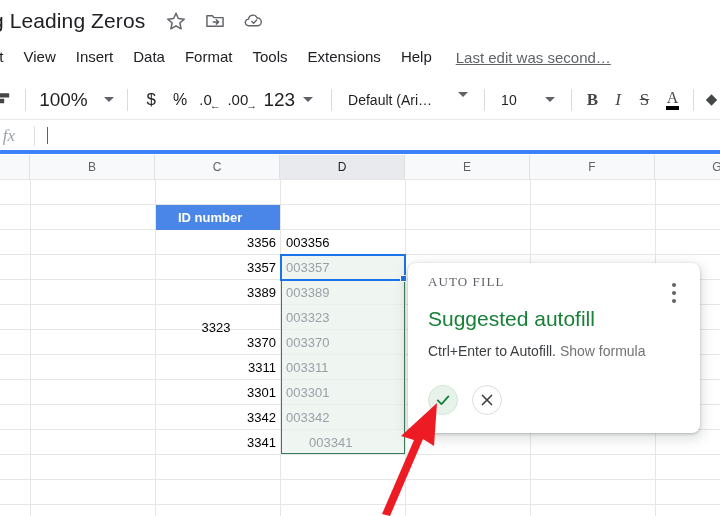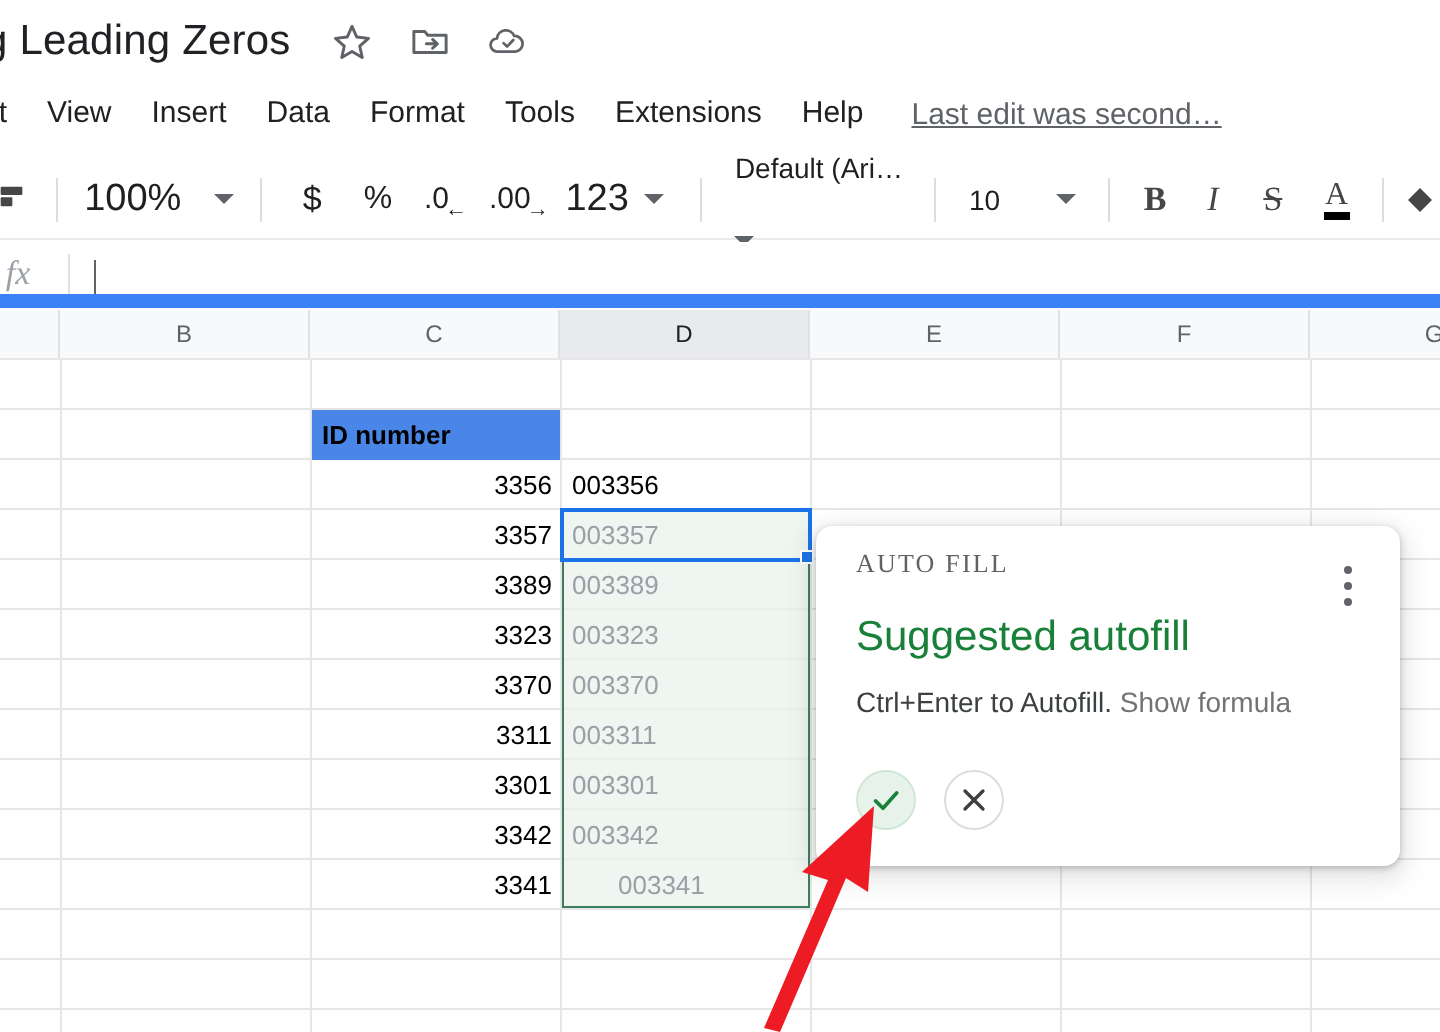--- a/index.html
+++ b/index.html
@@ -56,36 +56,35 @@
     width: 0; height: 0;
     border-left: 5px solid transparent; border-right: 5px solid transparent;
     border-top: 5px solid #5f6368;
   }
   .tb-txt { font-size: 19px; color: #1f1f1f; }
   .tb-num { font-size: 15px; color: #1f1f1f; display:flex; align-items:flex-end; }
   .sub-arrow { font-size: 11px; margin-left: -2px; position: relative; top: 3px; }
   .tb-font {
     font-size: 14px; color:#1f1f1f; display:flex; align-items:flex-start; gap:26px;
     white-space: nowrap;
-    flex-direction: column;
   }
   .tb-size { font-size: 14px; color:#1f1f1f; display:flex; align-items:center; gap: 28px; }
   .tb-b { font-weight: bold; font-size: 17px; font-family:"Liberation Serif", serif; }
   .tb-i { font-style: italic; font-size: 17px; font-family:"Liberation Serif", serif; }
   .tb-s { font-size: 17px; font-family:"Liberation Serif", serif; text-decoration: line-through; }
   .tb-a {
     font-size: 16px; font-family:"Liberation Serif", serif;
     border-bottom: 4px solid #000; line-height: 17px; padding: 0 1px;
   }
 
   
   .formulabar {
     position: absolute; left: 0; top: 121px; width: 720px; height: 33px;
-    background: #ffffff; display: flex; align-items: flex-end;
-    border-bottom: 7px solid #3b82f6;
+    background: #ffffff; display: flex; align-items: center;
+    border-bottom: 4px solid #3b82f6;
   }
   .fx {
     font-family: "Liberation Serif", serif; font-style: italic;
     font-size: 17px; color: #9aa0a6; margin-left: -6px; width: 30px; text-align:center;
   }
   .fdiv { width:1px; height: 20px; background:#e0e0e0; margin-left: 10px; }
   .fcaret {
     width: 1px; height: 17px; background: #5f6368; margin-left: 12px;
   }
 
@@ -106,22 +105,22 @@
   .rowline { position:absolute; left:0; width:720px; height:1px; background:#e6e6e6; }
   .vline { position:absolute; top:0; width:1px; height:337px; background:#e6e6e6; }
 
   .cell {
     position:absolute; height:25px; line-height:25px;
     font-size:13px; color:#000; white-space:nowrap; overflow:hidden;
   }
   .cell.right { text-align:right; padding-right:4px; }
   .cell.left  { text-align:left; padding-left:5px; }
   .hdrcell {
-    background:#4a86e8; color:#000000; font-weight:bold; font-size:13px;
-    padding-left:5px; line-height:25px;
+    background:#4a86e8; color:#ffffff; font-weight:bold; font-size:13px;
+    padding-left:22px; line-height:25px;
   }
   .ghost { color:#9aa0a6; }
   .fillband {
     position:absolute; background:#e9f2ec; opacity:0.75;
   }
   .selbox {
     position:absolute; border:2px solid #1a73e8; background:transparent;
     pointer-events:none;
   }
   .fillhandle {
@@ -329,21 +328,21 @@
       <div class="vline" style="left:655px;"></div>
 
       <div class="fillband" style="left:281px;top:76px;width:124px;height:199px;"></div>
       <div class="fillborder" style="left:281px;top:76px;width:124px;height:199px;"></div>
 
       <div class="cell hdrcell" style="left:156px;top:26px;width:124px;">ID number</div>
 
       <div class="cell right" style="left:156px;top:51px;width:124px;">3356</div>
       <div class="cell right" style="left:156px;top:76px;width:124px;">3357</div>
       <div class="cell right" style="left:156px;top:101px;width:124px;text-align:right;">3389</div>
-      <div class="cell right" style="left:156px;top:126px;width:124px;">3323</div>
+      <div class="cell right" style="left:156px;top:136px;width:124px;text-align:center;">3323</div>
       <div class="cell right" style="left:156px;top:151px;width:124px;">3370</div>
       <div class="cell right" style="left:156px;top:176px;width:124px;">3311</div>
       <div class="cell right" style="left:156px;top:201px;width:124px;">3301</div>
       <div class="cell right" style="left:156px;top:226px;width:124px;">3342</div>
       <div class="cell right" style="left:156px;top:251px;width:124px;">3341</div>
 
       <div class="cell left" style="left:281px;top:51px;width:124px;">003356</div>
       <div class="cell left ghost" style="left:281px;top:76px;width:124px;">003357</div>
       <div class="cell left ghost" style="left:281px;top:101px;width:124px;">003389</div>
       <div class="cell left ghost" style="left:281px;top:126px;width:124px;">003323</div>

